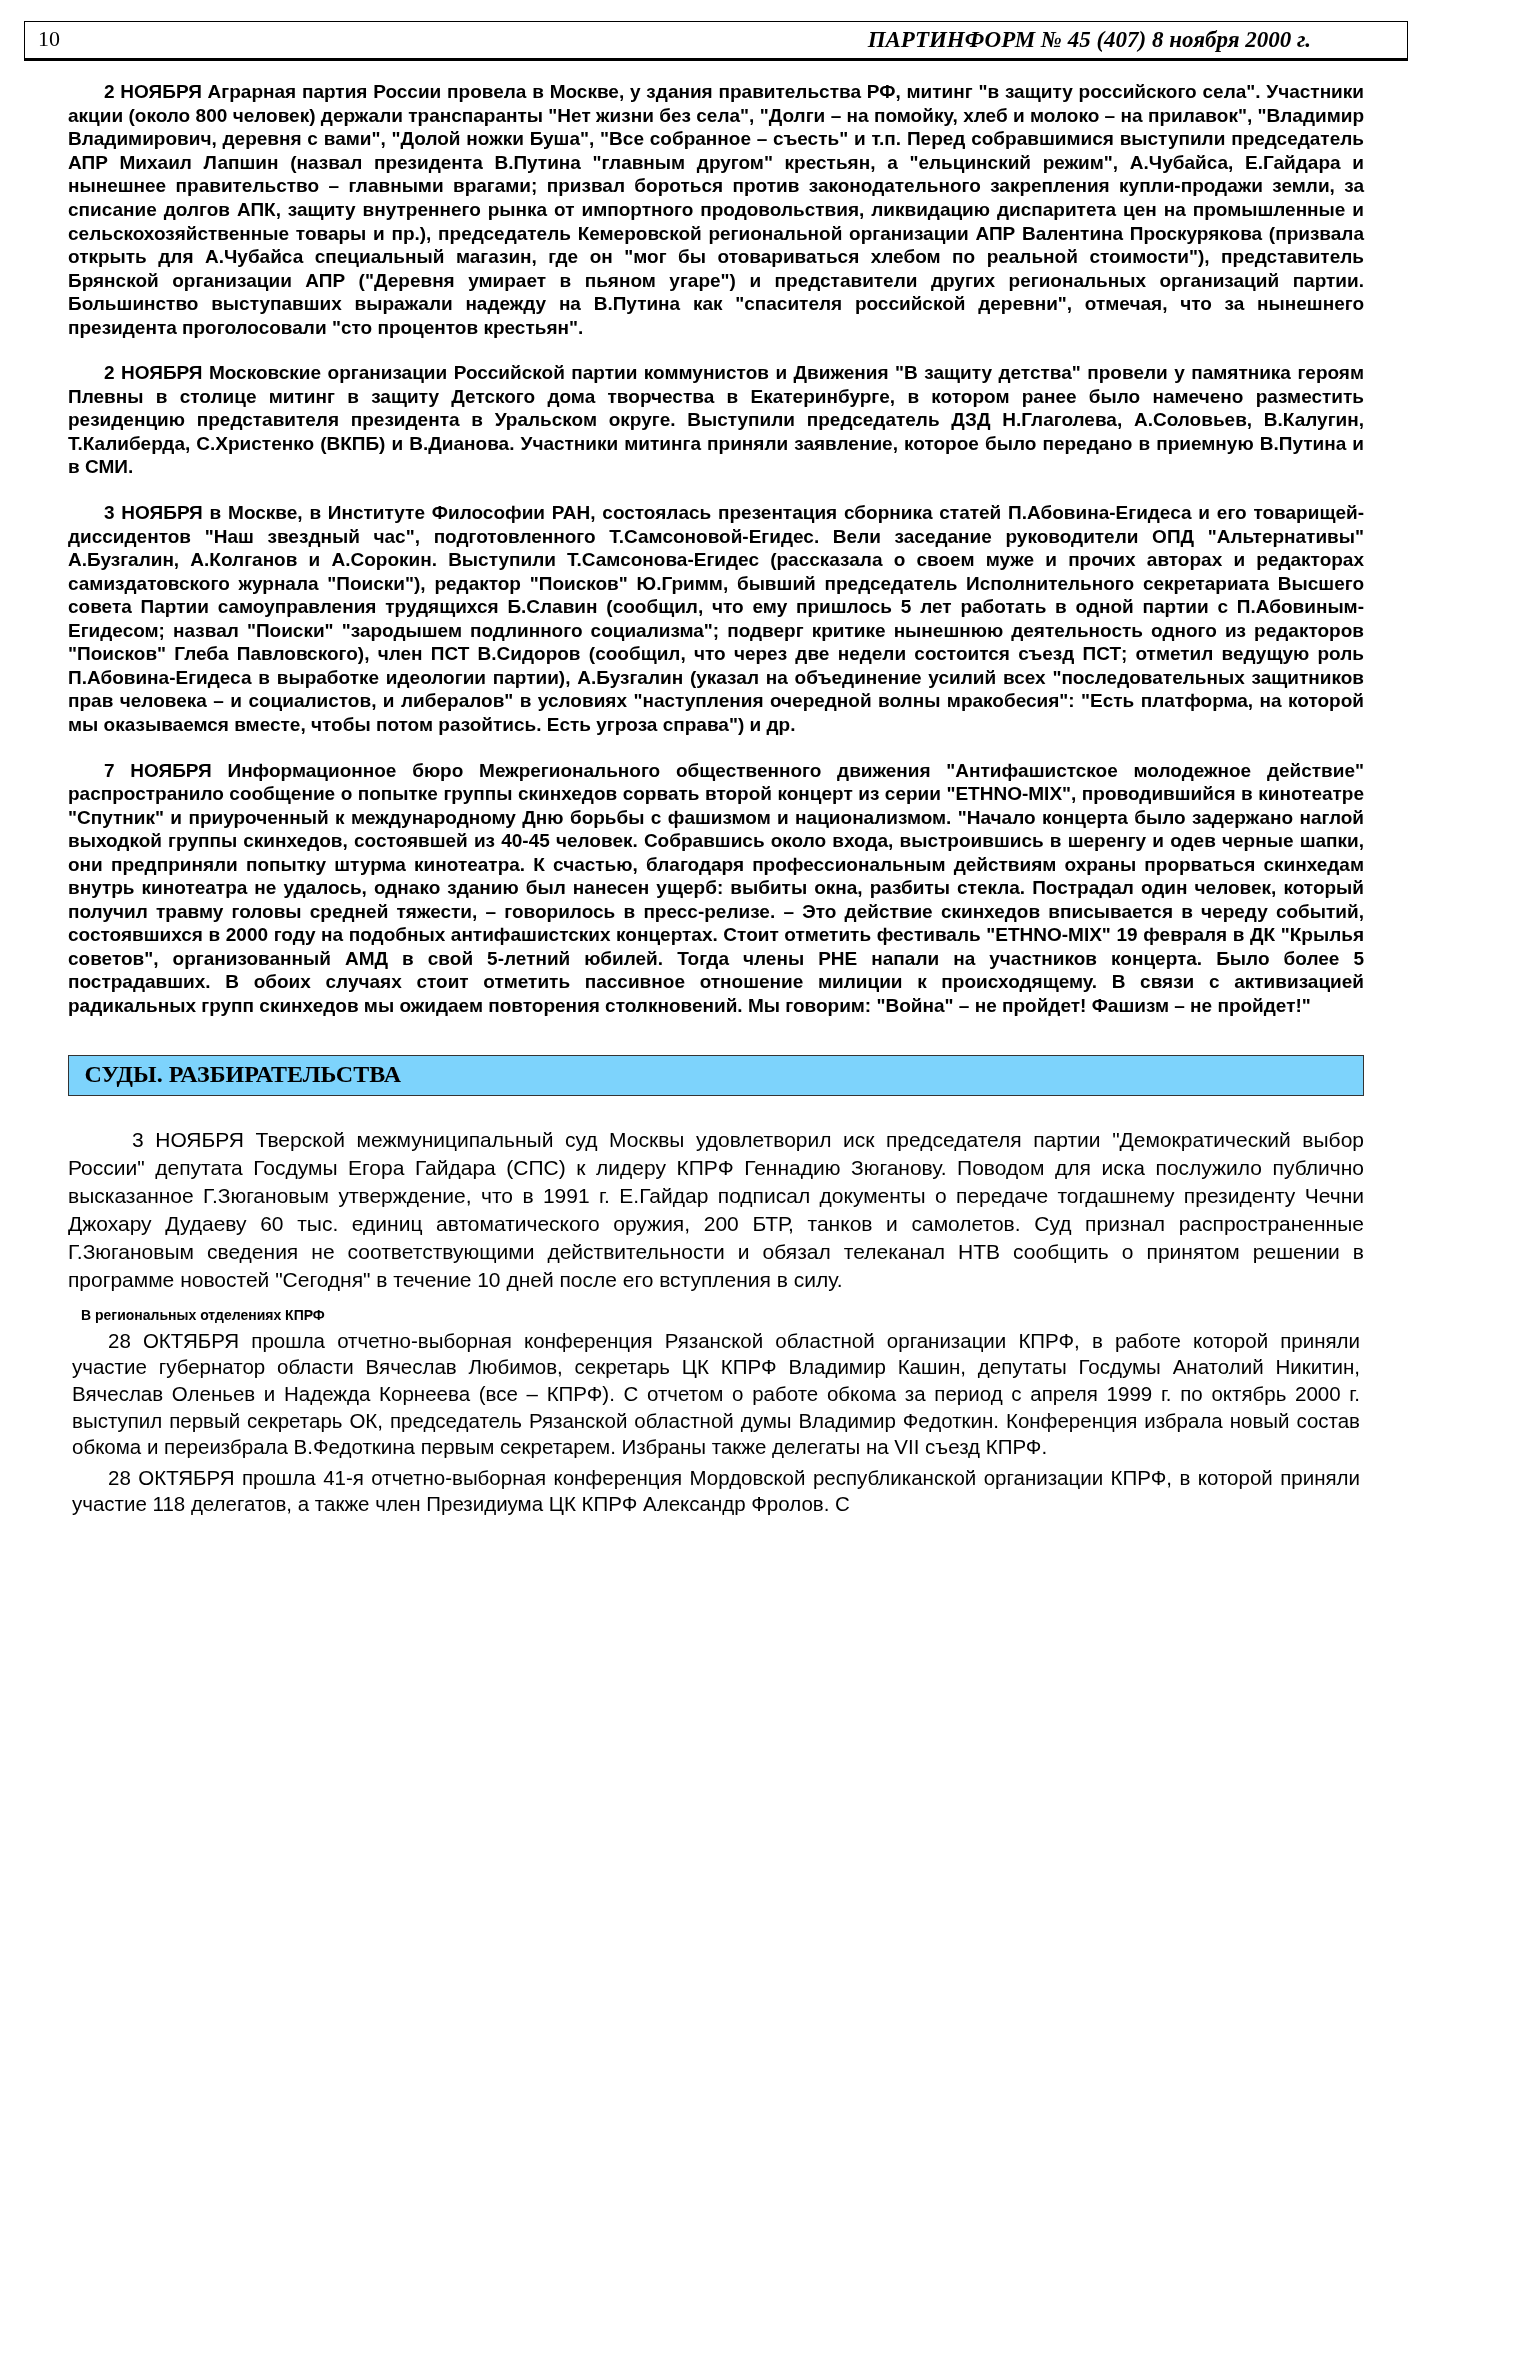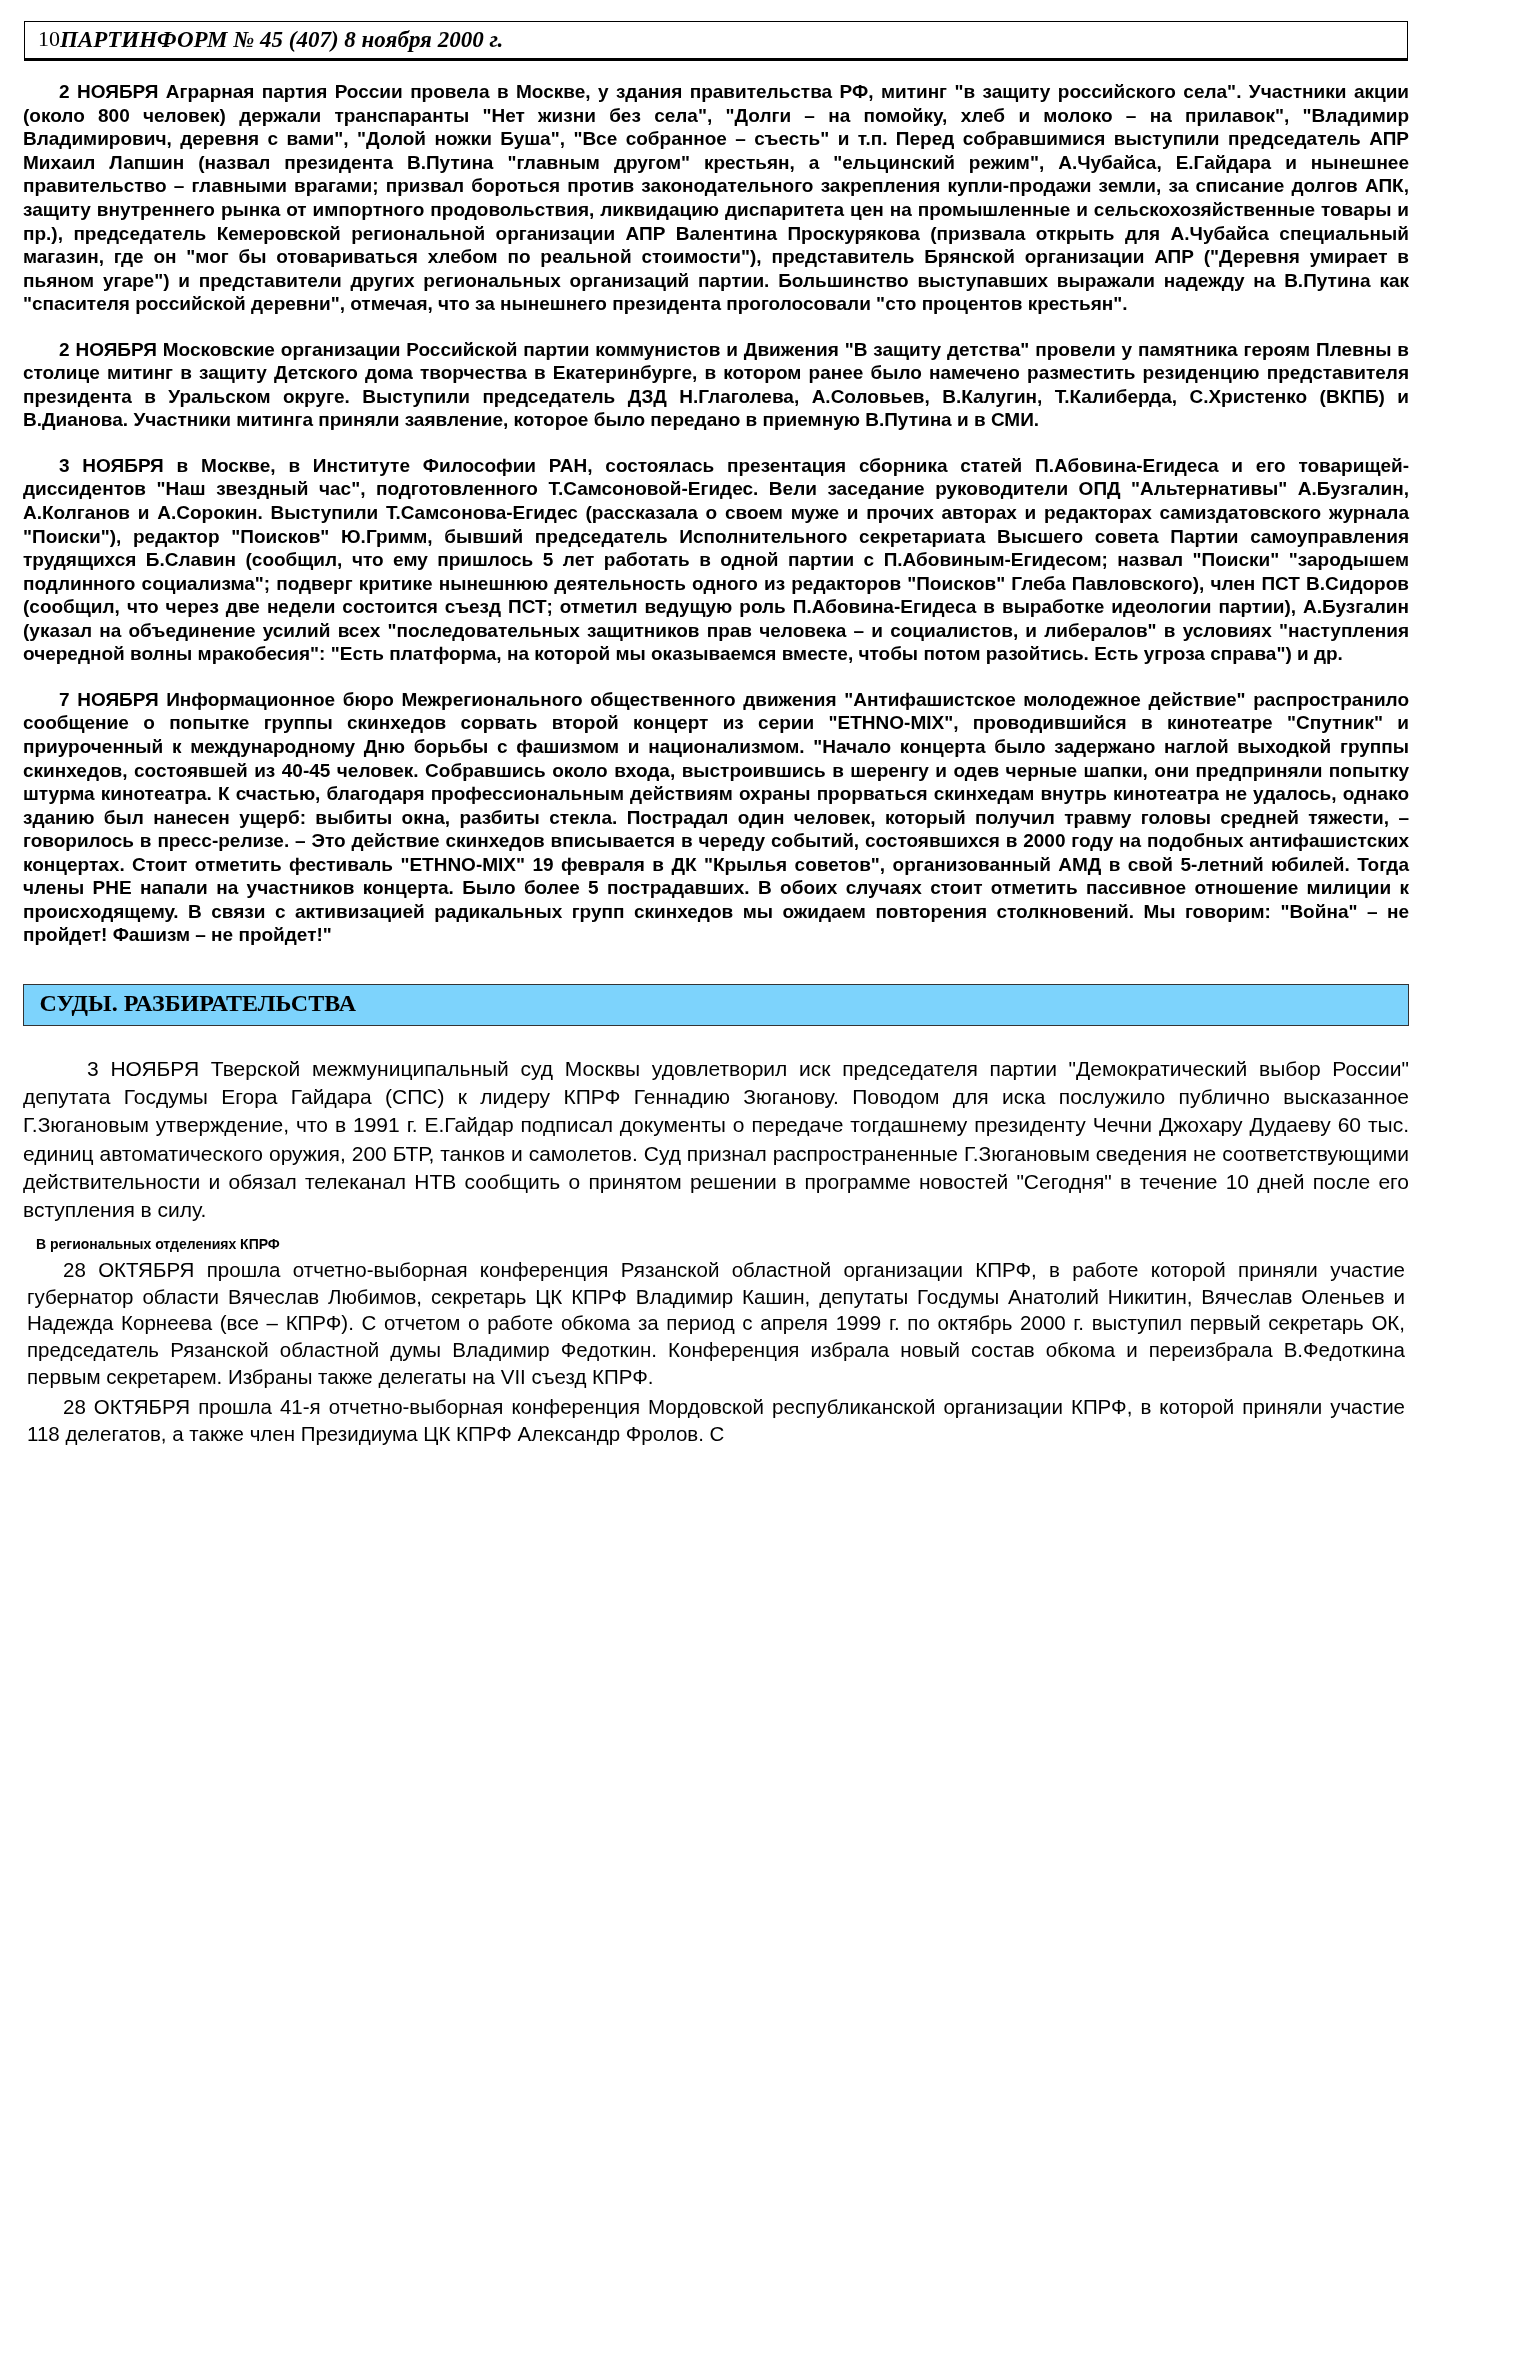--- a/index.html
+++ b/index.html
@@ -27,31 +27,31 @@
     padding: 5.1px 13px 6.4px 13px;
     box-sizing: border-box;
   }
   .page-number {
     font-family: "Liberation Serif", serif;
     font-size: 22px;
     line-height: 1.1;
   }
   .journal-title {
     flex: 1;
-    text-align: left;
+    text-align: right;
     padding-right: 83px;
     font-family: "Liberation Serif", serif;
     font-style: italic;
     font-weight: bold;
     font-size: 23px;
     line-height: 1.1;
   }
   
   .content {
-    padding: 0 23px;
+    padding: 0 68px;
   }
   .para {
     text-align: justify;
     text-indent: 36px;
     margin: 0 0 22px 0;
   }
   .para.bold {
     font-weight: bold;
     font-size: 19px;
     line-height: 1.24;

